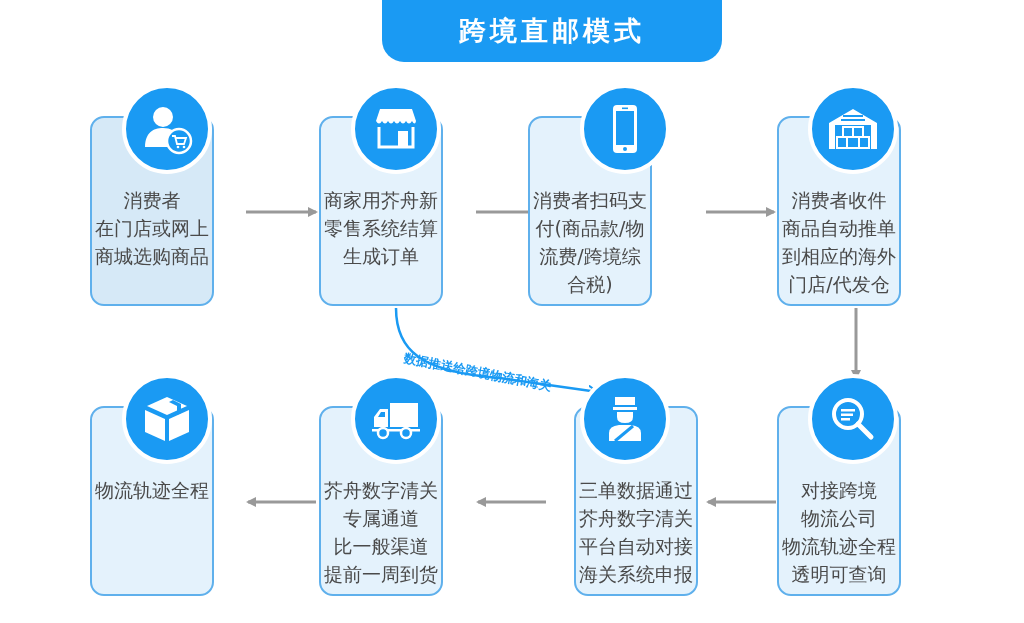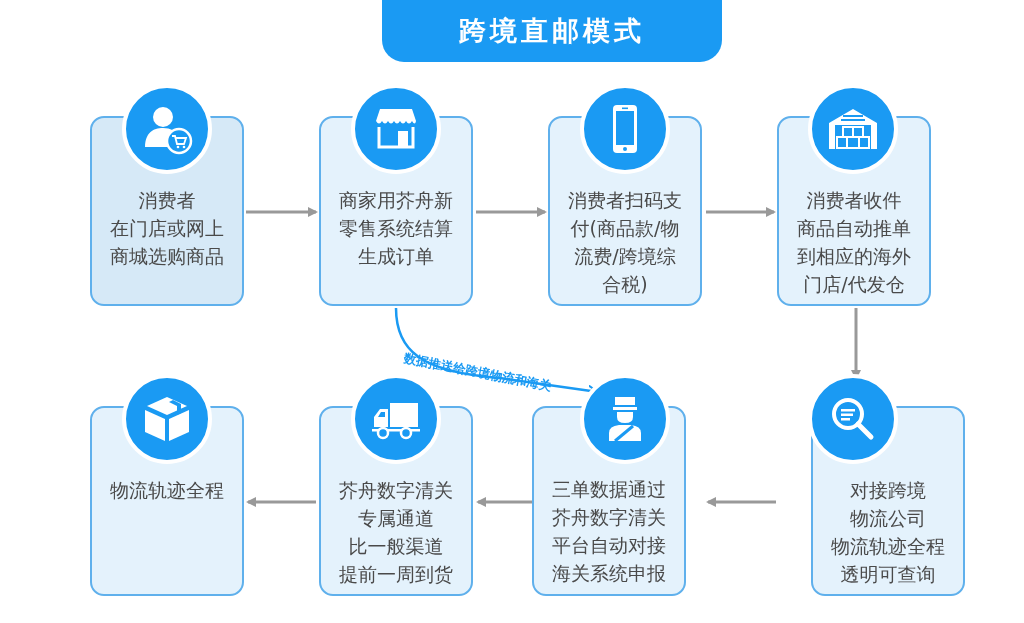--- a/index.html
+++ b/index.html
@@ -8,21 +8,21 @@
     background:#ffffff;
     font-family: "DejaVu Sans", "Liberation Sans", sans-serif;
   }
   .title-tab {
     position:absolute; left:342px; top:0; width:340px; height:62px;
     background:#1a9af3; border-radius:0 0 22px 22px;
     color:#fff; font-size:27px; font-weight:bold; letter-spacing:4px;
     display:flex; align-items:center; justify-content:center;margin-left:40px;
   }
   .card {
-    position:absolute; width:154px; height:190px;
+    position:absolute; width:124px; height:190px;
     background:#e4f2fc; border:2.5px solid #5fb0ec; border-radius:14px;
     box-sizing:border-box;
   }
   .card.first { background:#d6e9f7; }
   .card .txt {
     position:absolute; left:0; right:0; top:68px;
     text-align:center; color:#4a4a4a; font-size:19px; line-height:28px;
     white-space:pre-line;
   }
   .icon-circle {
@@ -66,39 +66,39 @@
 <div class="card first" style="left:90px;top:116px;">
   <div class="txt">消费者
 在门店或网上
 商城选购商品</div>
 </div>
 <div class="card" style="left:319px;top:116px;">
   <div class="txt">商家用芥舟新
 零售系统结算
 生成订单</div>
 </div>
-<div class="card" style="left:548px;top:116px;">
+<div class="card" style="left:528px;top:116px;">
   <div class="txt">消费者扫码支
 付(商品款/物
 流费/跨境综
 合税)</div>
 </div>
 <div class="card" style="left:777px;top:116px;">
   <div class="txt">消费者收件
 商品自动推单
 到相应的海外
 门店/代发仓</div>
 </div>
-<div class="card" style="left:811px;top:406px;">
+<div class="card" style="left:777px;top:406px;">
   <div class="txt">对接跨境
 物流公司
 物流轨迹全程
 透明可查询</div>
 </div>
-<div class="card" style="left:532px;top:406px;font-family:Liberation Serif, serif;">
+<div class="card" style="left:574px;top:406px;">
   <div class="txt">三单数据通过
 芥舟数字清关
 平台自动对接
 海关系统申报</div>
 </div>
 <div class="card" style="left:319px;top:406px;">
   <div class="txt">芥舟数字清关
 专属通道
 比一般渠道
 提前一周到货</div>

